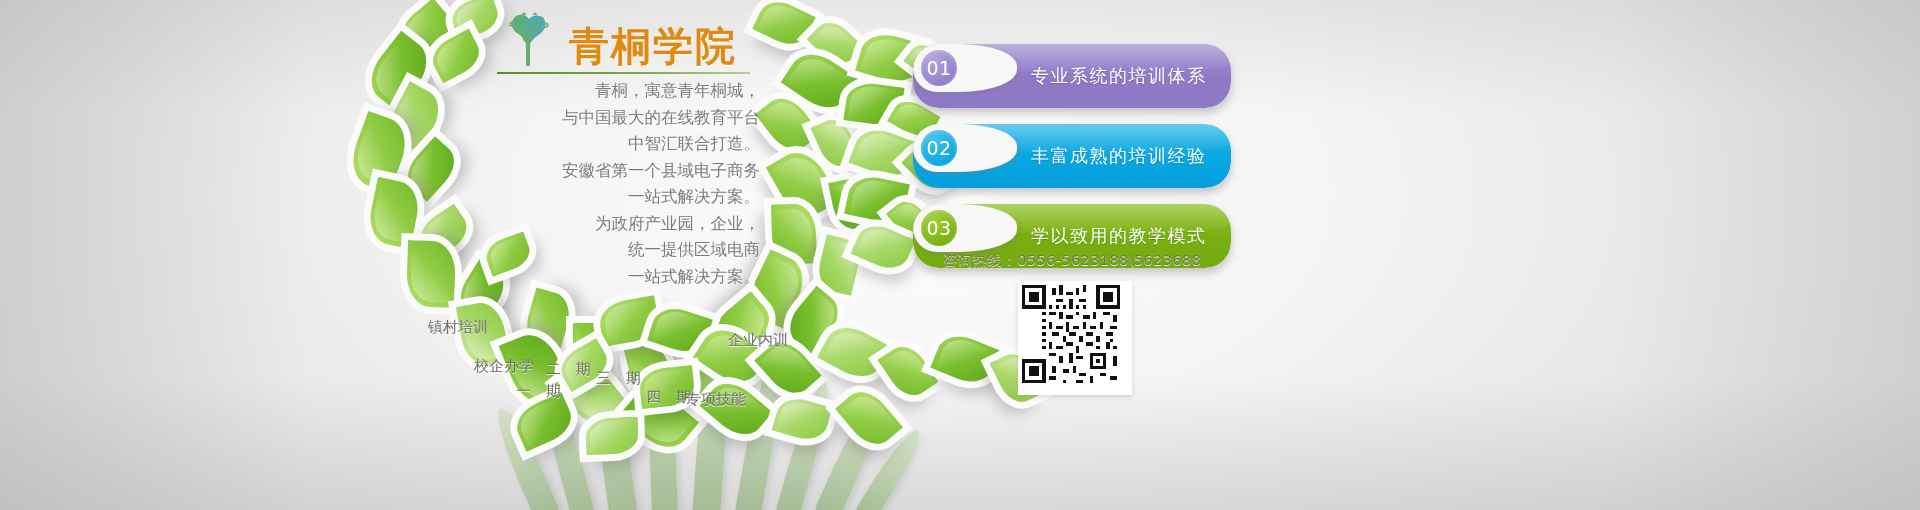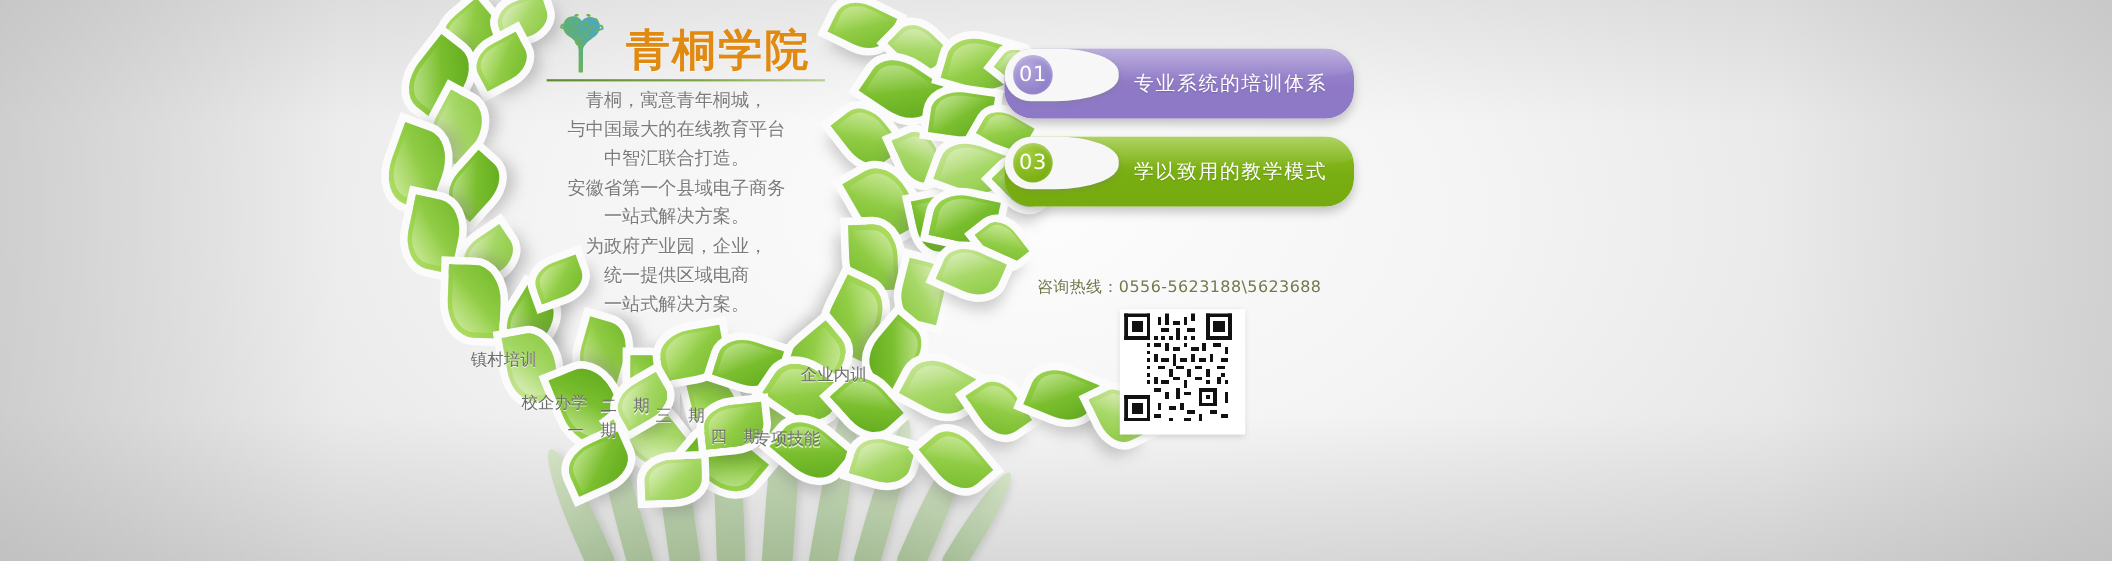--- a/index.html
+++ b/index.html
@@ -61,21 +61,21 @@
     font-family:"DejaVu Sans","Liberation Sans",sans-serif;
     text-shadow:0 1px 0 rgba(255,255,255,.8);
     white-space:nowrap;
   }
   .brand-rule{
     margin-top:4px;height:2px;width:253px;
     background:linear-gradient(to right,#5d8a2e 0%,#7ea544 55%,#b9cf96 100%);
   }
   .intro{
     position:absolute;left:470px;top:78px;width:290px;
-    text-align:center;z-index:6;
+    text-align:right;z-index:6;
     color:#7b7b7b;font-size:16.5px;line-height:26.5px;
     font-family:"DejaVu Sans","Liberation Sans",sans-serif;
     text-shadow:0 1px 0 rgba(255,255,255,.85);
     white-space:nowrap;
   }
   .intro div{white-space:nowrap;}
 
   
   .tag{
     position:absolute;z-index:6;color:#6c6c6c;
@@ -284,20 +284,26 @@
 
   <div class="pills">
 
     <div class="pill pill-01">
       <span class="bar"></span>
       <span class="frame"></span>
       <span class="num">01</span>
       <span class="label">专业系统的培训体系</span>
     </div>
 
+    <div class="pill pill-02">
+      <span class="bar"></span>
+      <span class="frame"></span>
+      <span class="num">02</span>
+      <span class="label">丰富成熟的培训经验</span>
+    </div>
 
     <div class="pill pill-03">
       <span class="bar"></span>
       <span class="frame"></span>
       <span class="num">03</span>
       <span class="label">学以致用的教学模式</span>
     </div>
 
   </div>
 

